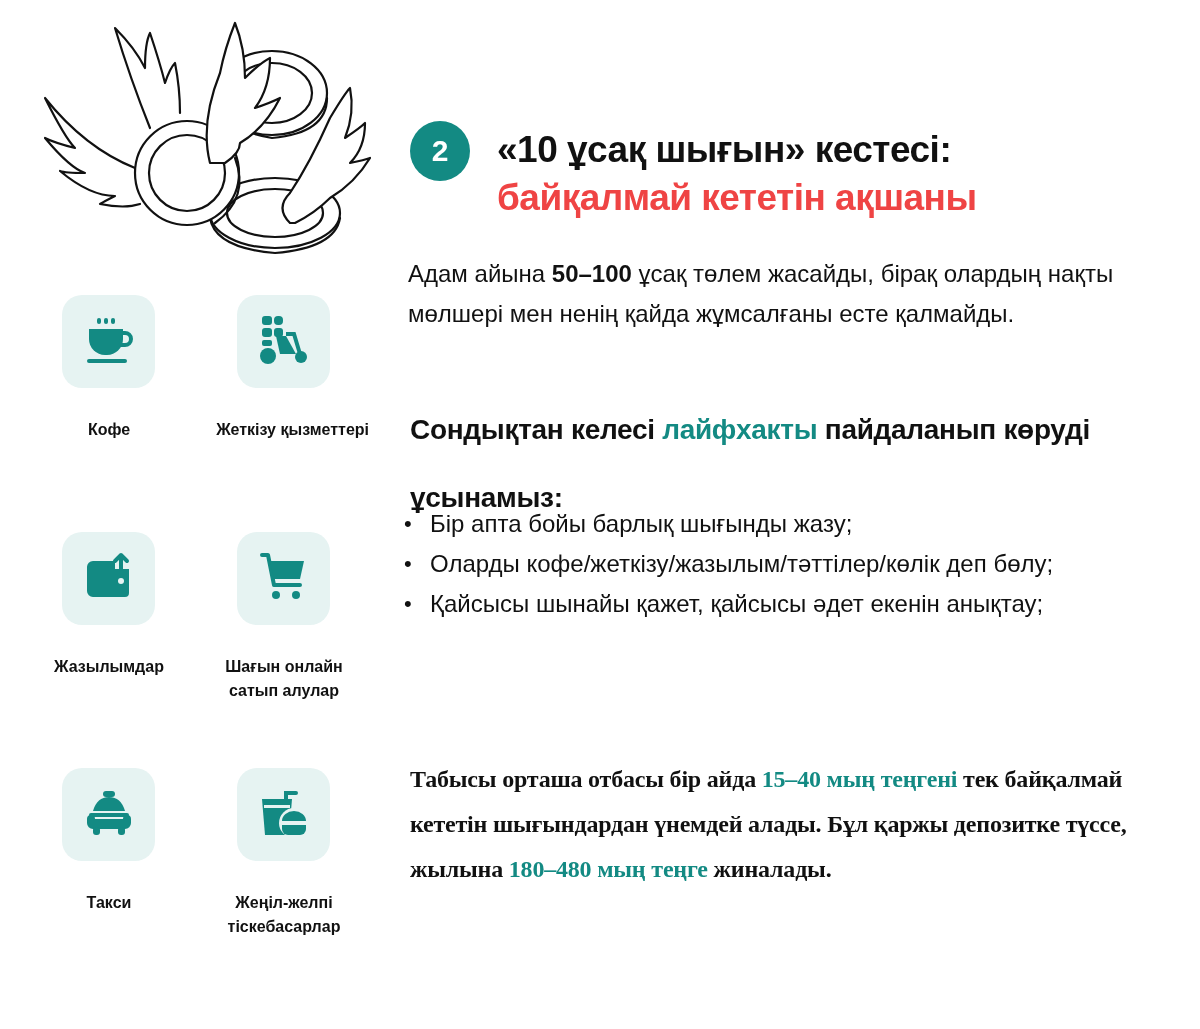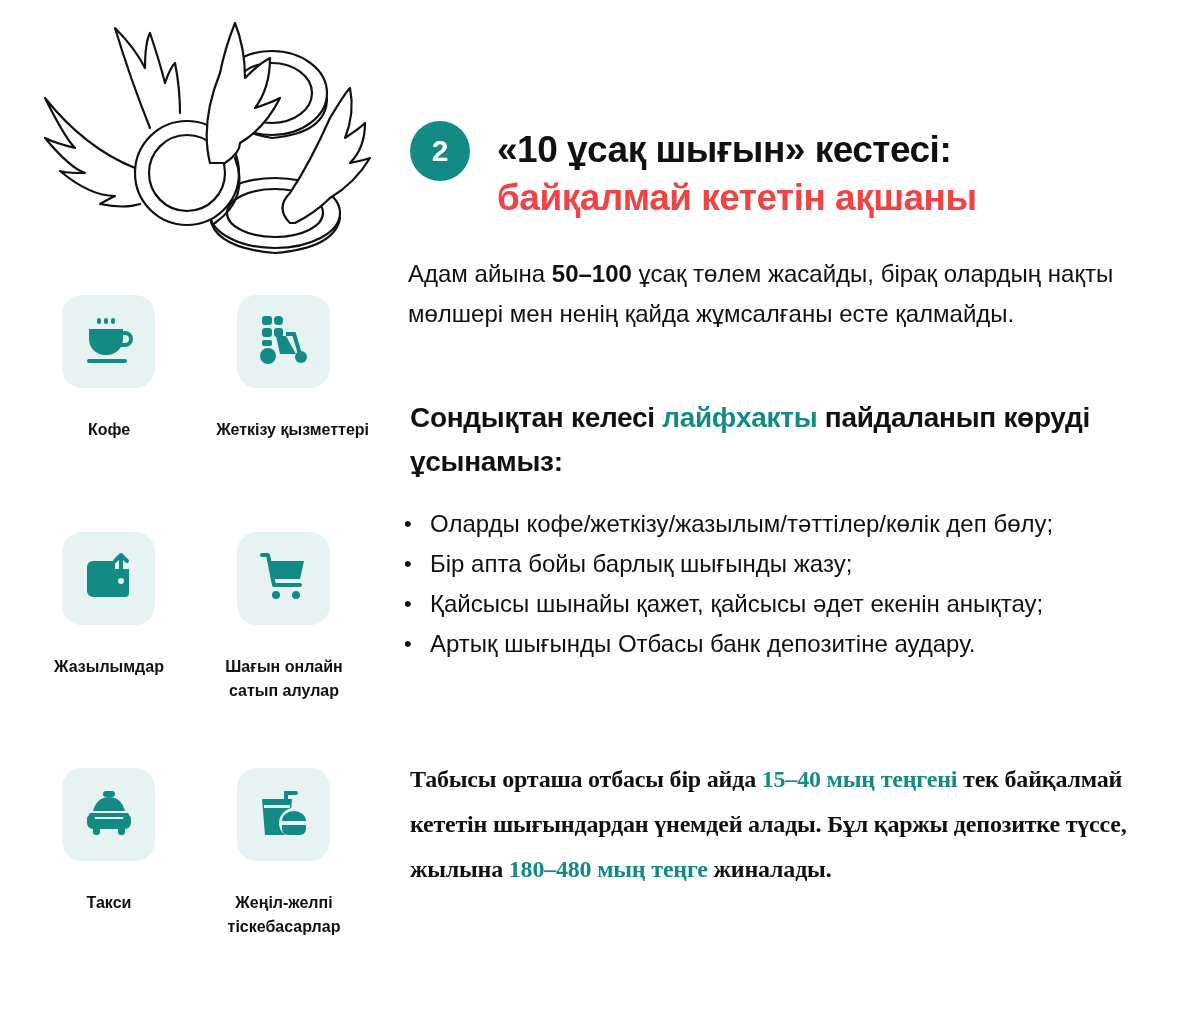--- a/index.html
+++ b/index.html
@@ -8,21 +8,21 @@
   .illustration { left: 35px; top: 8px; width: 340px; height: 255px; }
   .tile { position: absolute; width: 93px; height: 93px; border-radius: 20px; background: #E6F3F2; display: flex; align-items: center; justify-content: center; }
   .tile svg { width: 56px; height: 56px; }
   .tile-label { position: absolute; width: 170px; text-align: center; font-weight: bold; font-size: 16px; line-height: 24px; color: #111; }
   .badge { left: 410px; top: 121px; width: 60px; height: 60px; border-radius: 50%; background: #138A83; color: #fff; font-weight: bold; font-size: 30px; display: flex; align-items: center; justify-content: center; }
   .title { left: 497px; top: 78px; width: 680px; font-weight: bold; font-size: 37px; line-height: 48px; letter-spacing: -0.5px; }
   .title .l1 { color: #111; margin-top: 48px; }
   .title .l2 { color: #ef4444; }
   .intro { left: 408px; top: 254px; width: 770px; font-size: 24px; line-height: 40px; color: #111; }
   .intro b { font-weight: bold; }
-  .sub { left: 410px; top: 396px; width: 770px; font-weight: bold; font-size: 28px; line-height: 44px; letter-spacing: -0.3px; }
+  .sub { left: 410px; top: 396px; width: 770px; font-weight: bold; font-size: 28px; line-height: 68px; letter-spacing: -0.3px; }
   .teal { color: #138A83; }
   .bullets { left: 400px; top: 504px; width: 790px; margin: 0; padding: 0; list-style: none; font-size: 24px; line-height: 40px; }
   .bullets li { position: relative; padding-left: 30px; }
   .bullets li::before { content: "•"; position: absolute; left: 4px; top: 0; font-size: 22px; }
   .summary { left: 410px; top: 757px; width: 780px; font-weight: bold; font-size: 24px; line-height: 45px; letter-spacing: -0.2px; font-family: Liberation Serif, serif; }
 </style>
 </head>
 <body>
 
 <div class="abs illustration">
@@ -136,19 +136,18 @@
 <div class="abs title">
   <div class="l1">«10 ұсақ шығын» кестесі:</div>
   <div class="l2">байқалмай кететін ақшаны</div>
 </div>
 
 <div class="abs intro"><span>Адам айына </span><b>50–100</b><span> ұсақ төлем жасайды, бірақ олардың нақты мөлшері мен ненің қайда жұмсалғаны есте қалмайды.</span></div>
 
 <div class="abs sub"><span>Сондықтан келесі </span><span class="teal">лайфхакты</span><span> пайдаланып көруді ұсынамыз:</span></div>
 
 <ul class="abs bullets">
+  <li>Бір апта бойы барлық шығынды жазу;</li>
   <li>Оларды кофе/жеткізу/жазылым/тәттілер/көлік деп бөлу;</li>
-  <li>Бір апта бойы барлық шығынды жазу;</li>
   <li>Қайсысы шынайы қажет, қайсысы әдет екенін анықтау;</li>
-  <li>Артық шығынды Отбасы банк депозитіне аудару.</li>
 </ul>
 
 <div class="abs summary"><span>Табысы орташа отбасы бір айда </span><span class="teal">15–40 мың теңгені</span><span> тек байқалмай кететін шығындардан үнемдей алады. Бұл қаржы депозитке түссе, жылына </span><span class="teal">180–480 мың теңге</span><span> жиналады.</span></div>
 
 </body></html>

